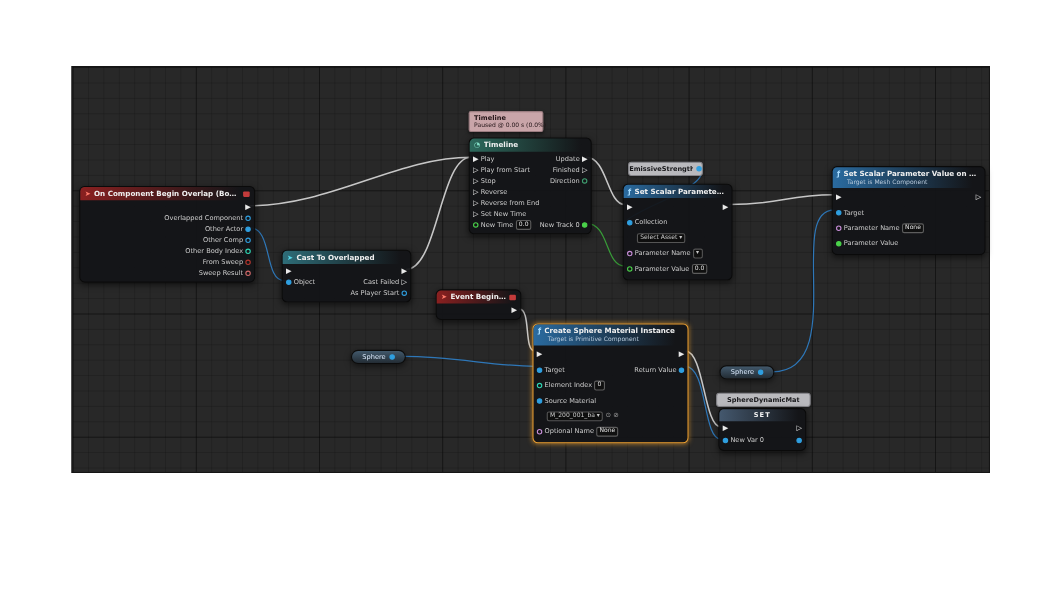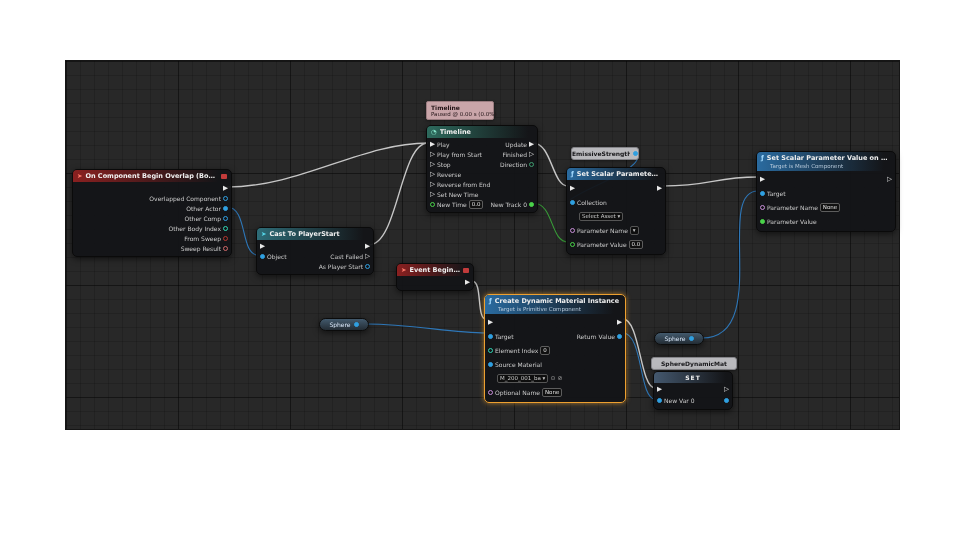--- a/index.html
+++ b/index.html
@@ -138,21 +138,21 @@
                 <span class="plabel">Sweep Result</span>
                 <span class="dot" style="border-color: rgb(208, 104, 104);"></span>
               </div>
             </div>
           </div>
         </div>
         <div class="node kind-cast" style="left: 190px; top: 166px; width: 118px;">
           <div class="head" style="background: linear-gradient(90deg, rgb(46, 109, 120), rgba(18, 18, 20, 0) 92%);">
             <div class="node-header">
               <span class="nicon">➤</span>
-              <span class="ntitle">Cast To PlayerStart</span>
+              <span class="ntitle">Cast To Overlapped</span>
             </div>
           </div>
           <div class="rows">
             <div class="row" style="height: 10px;">
               <div class="side left">
                 <span class="pin-exec">▶</span>
               </div>
               <div class="side right">
                 <span class="pin-exec">▶</span>
               </div>
@@ -358,21 +358,21 @@
               <div class="side right">
                 <span class="pin-exec">▶</span>
               </div>
             </div>
           </div>
         </div>
         <div class="node kind-function selected" style="left: 418px; top: 233px; width: 142px;">
           <div class="head" style="background: linear-gradient(90deg, rgb(42, 107, 160), rgba(18, 18, 20, 0) 92%);">
             <div class="node-header">
               <span class="nicon">ƒ</span>
-              <span class="ntitle">Create Dynamic Material Instance</span>
+              <span class="ntitle">Create Sphere Material Instance</span>
             </div>
             <div class="nsub">Target is Primitive Component</div>
           </div>
           <div class="rows">
             <div class="row" style="height: 14px;">
               <div class="side left">
                 <span class="pin-exec">▶</span>
               </div>
               <div class="side right">
                 <span class="pin-exec">▶</span>

